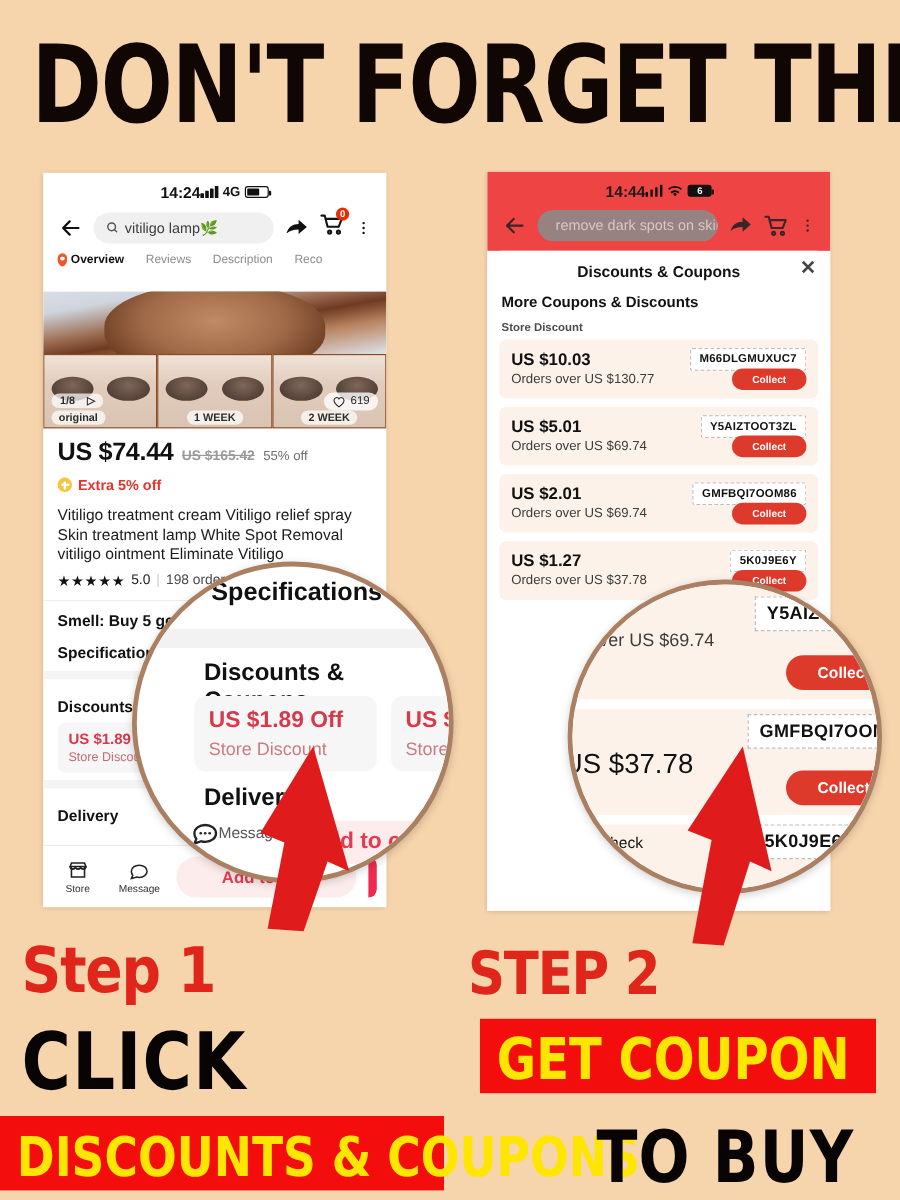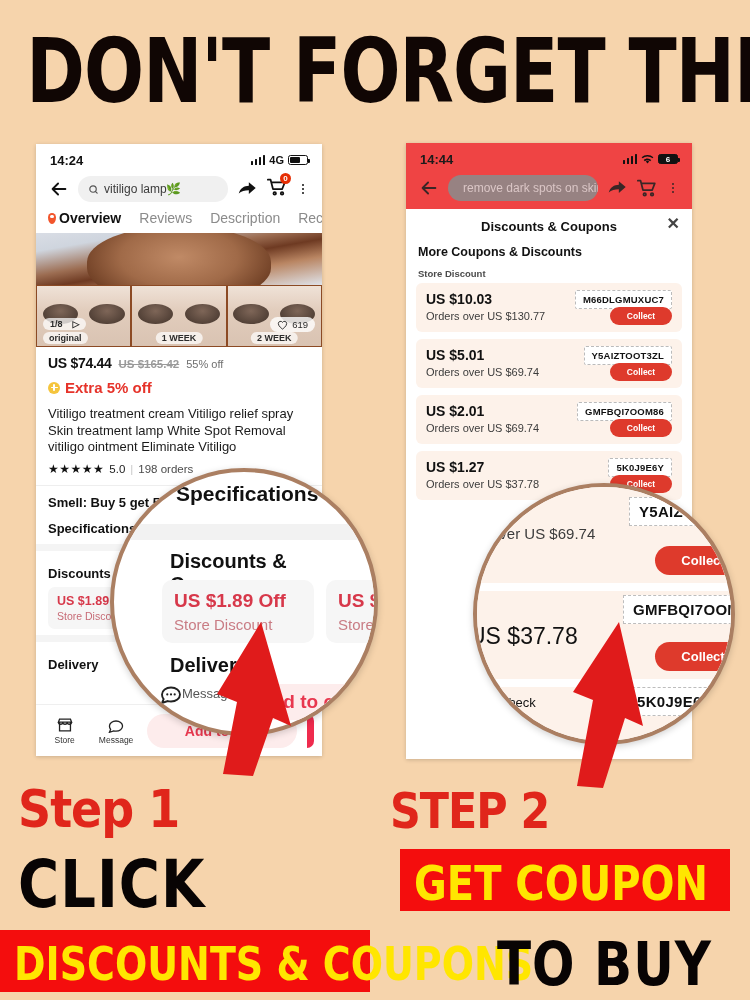--- a/index.html
+++ b/index.html
@@ -31,21 +31,21 @@
     position: absolute;
     background: #ffffff;
     overflow: hidden;
     box-shadow: 0 1px 4px rgba(0,0,0,0.18);
   }
   .phone-left  { left: 36px;  top: 144px; width: 286px; height: 612px; }
   .phone-right { left: 406px; top: 143px; width: 286px; height: 616px; }
 
   
   .statusbar {
-    display: flex; align-items: center; justify-content: space-between;
+    display: flex; align-items: center; justify-content: center;
     padding: 6px 14px 2px 14px; height: 28px;
     font-size: 13px; font-weight: 700; color: #111;
   }
   .sb-right { display: flex; align-items: center; gap: 4px; }
   .bars { display: inline-flex; align-items: flex-end; gap: 1.5px; height: 10px; }
   .bars i { display:block; width: 2.5px; background: #111; border-radius: .5px; }
   .bars i:nth-child(1){height:4px} .bars i:nth-child(2){height:6px}
   .bars i:nth-child(3){height:8px} .bars i:nth-child(4){height:10px}
   .net { font-size: 11px; font-weight: 700; }
   .battery {
@@ -64,21 +64,21 @@
     font-size: 12px; color:#3b3b3b; overflow:hidden; white-space:nowrap;
   }
   .cart-wrap { position: relative; }
   .cart-badge {
     position:absolute; right:-3px; top:-3px; min-width:11px; height:11px;
     background:#e62e04; color:#fff; border-radius:7px;
     font-size:8px; line-height:11px; text-align:center; padding:0 2px; font-weight:700;
   }
 
   
-  .tabs { display:flex; align-items:center; gap:18px; padding: 0 12px 7px 12px; font-size: 14px; }
+  .tabs { display:flex; align-items:center; gap:18px; padding: 0 12px 21px 12px; font-size: 10px; }
   .tab { color:#8b8b8b; white-space:nowrap; }
   .tab.active { color:#111; font-weight:700; display:flex; align-items:center; gap:3px; }
   .pin { width:8px; height:11px; background:#f2552c; border-radius:50% 50% 50% 50% / 42% 42% 62% 62%; position:relative; }
   .pin::after{content:"";position:absolute;left:2.4px;top:2.6px;width:3.2px;height:3.2px;background:#fff;border-radius:50%;}
 
   
   .hero { width: 100%; height: 52px; position: relative; overflow: hidden; background: linear-gradient(170deg,#d9dde5 0%,#cfd5de 18%,#9c6d52 42%,#6e3a22 55%,#b98562 72%,#dfe3ea 100%); }
   .hero::before{content:"";position:absolute;left:18%;top:-14%;width:64%;height:150%;border-radius:50%/46%;background:radial-gradient(ellipse at 50% 40%, #c08a66 0%, #a06a48 45%, #5e3018 88%);}
   .thumbs { display:flex; width:100%; height:62px; }
   .thumb { flex:1; position:relative; border:1.5px solid #8c4a24; border-right-width:1px; overflow:hidden;
@@ -94,25 +94,25 @@
   }
   .thumb-cap.left { left:6px; transform:none; }
   .pill-row { position:absolute; left:6px; bottom:16px; display:flex; align-items:flex-end; gap:10px;
               background:rgba(255,255,255,.72); border-radius:9px; padding:1px 7px; font-size:9px; font-weight:700; color:#2b2b2b; z-index:3;}
   .like-pill { position:absolute; right:6px; bottom:14px; display:flex; align-items:center; gap:4px;
                background:rgba(255,255,255,.8); border-radius:10px; padding:2px 7px; font-size:9.5px; color:#2b2b2b; z-index:3; }
 
   
   .body { padding: 8px 12px 0 12px; }
   .price-line { display:flex; align-items:baseline; gap:7px; }
-  .price { font-size: 14px; font-weight: 700; color:#111; letter-spacing:-.3px; }
+  .price { font-size: 21px; font-weight: 700; color:#111; letter-spacing:-.3px; }
   .price-old { font-size:11.5px; color:#9a9a9a; text-decoration: line-through; font-weight:700;}
   .price-off { font-size:11px; color:#6f6f6f; }
   .sub-note { font-size: 10.5px; color:#8d8d8d; margin-top: 4px; }
-  .extra { display:flex; align-items:center; gap:5px; margin-top: 8px; font-size: 15px; color:#e6332a; font-weight:700;}
+  .extra { display:flex; align-items:center; gap:5px; margin-top: 8px; font-size: 12px; color:#e6332a; font-weight:700;}
   .extra-ico { width:12px;height:12px;border-radius:50%;background:#f5c53d;position:relative;flex:none;}
   .extra-ico::before,.extra-ico::after{content:"";position:absolute;background:#fff;border-radius:1px;}
   .extra-ico::before{left:2.5px;top:5.4px;width:7px;height:1.6px;}
   .extra-ico::after{left:5.2px;top:2.7px;width:1.6px;height:7px;}
   .title { margin-top:10px; font-size: 13px; line-height: 16.5px; color:#1b1b1b; }
   .rating { display:flex; align-items:center; gap:5px; margin-top: 6px; font-size: 11.5px; color:#1b1b1b; }
   .stars { letter-spacing: .5px; font-size: 12px; color:#111; }
   .divider-v { color:#c9c9c9; }
   .orders { color:#4b4b4b; }
   .hr { height:1px; background:#eee; margin:9px -12px 0 -12px; }

